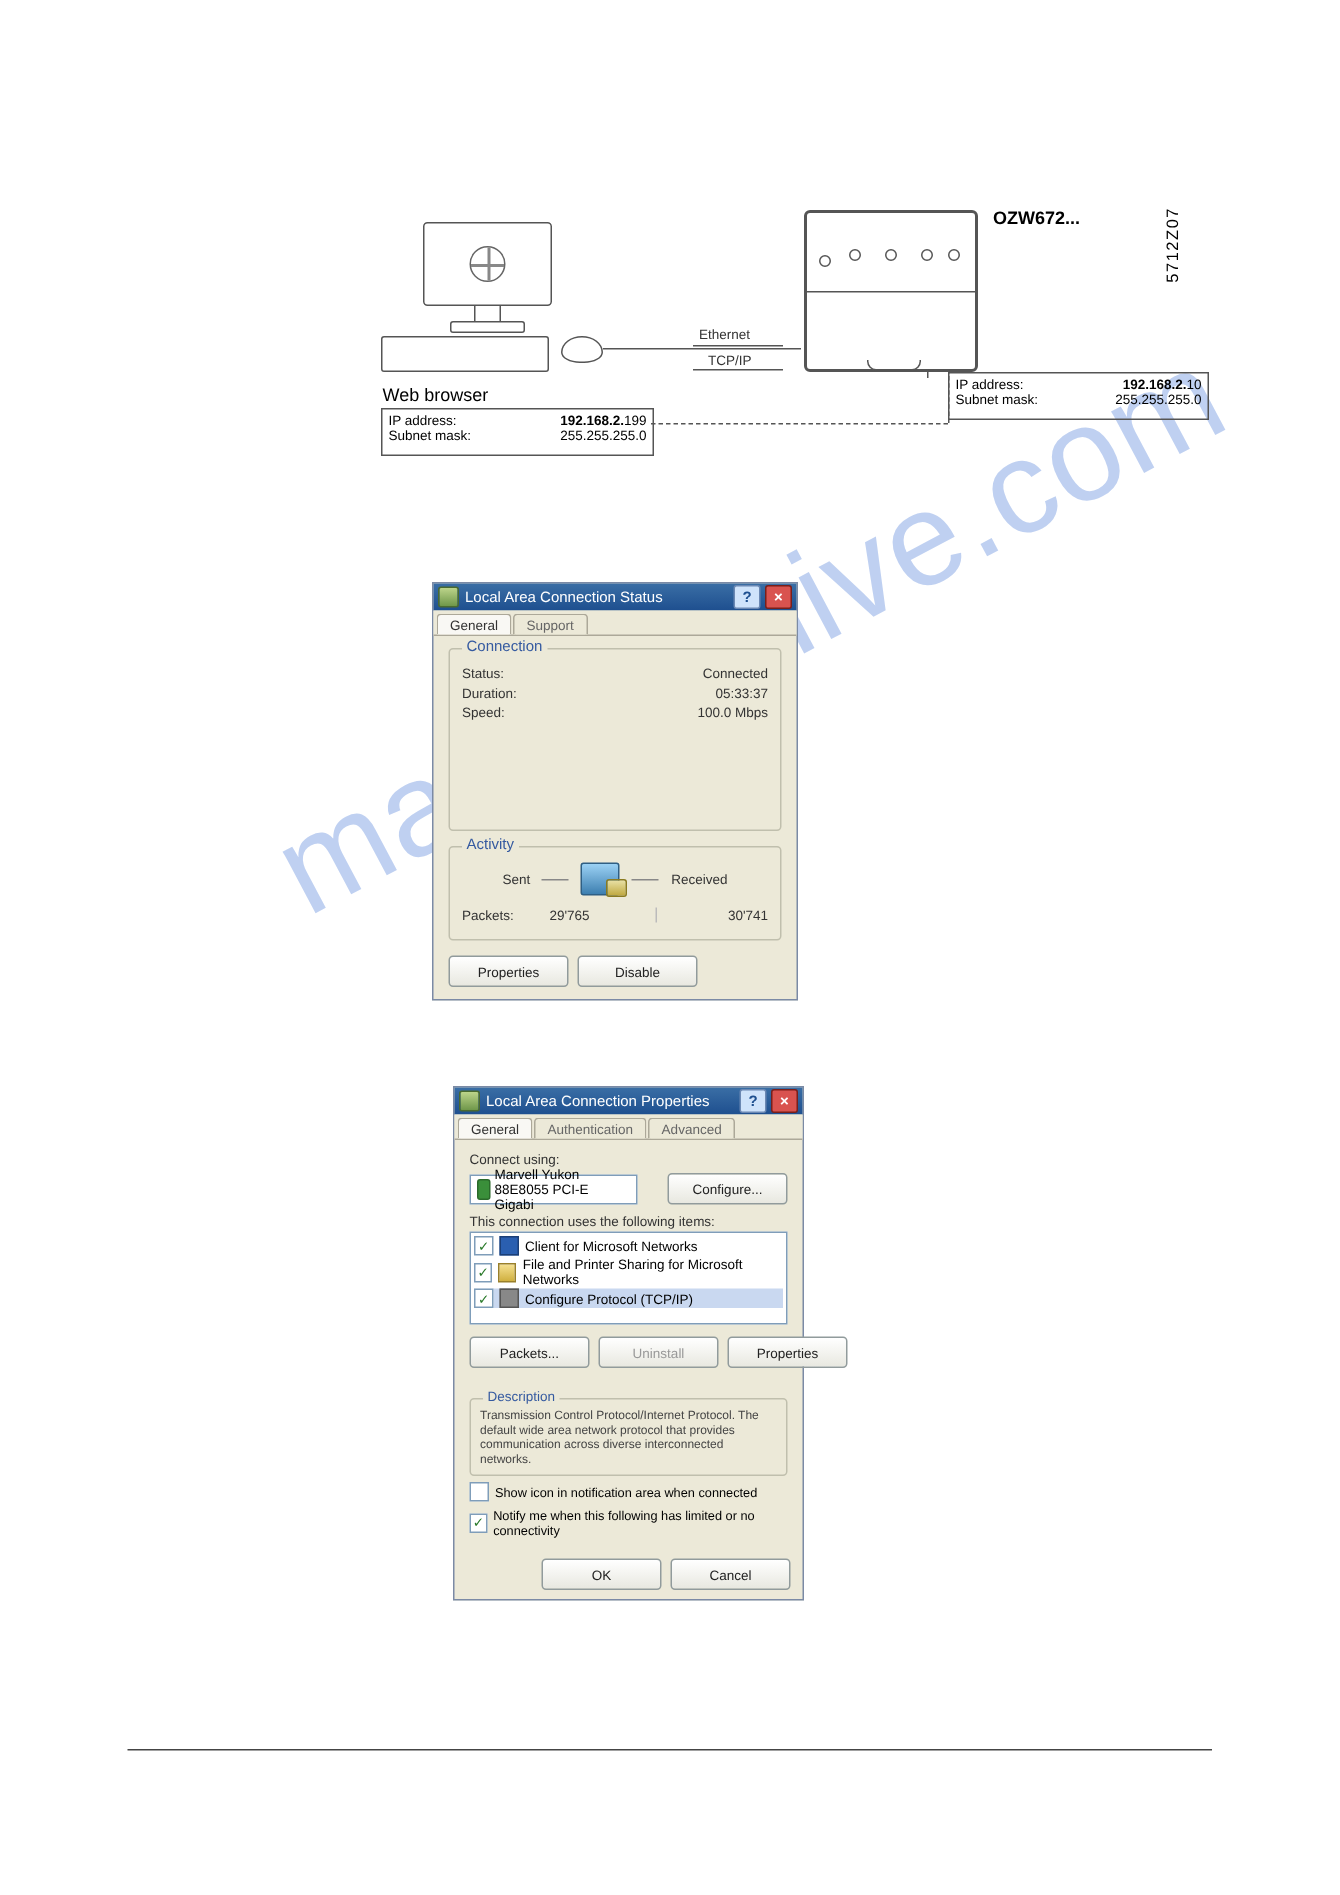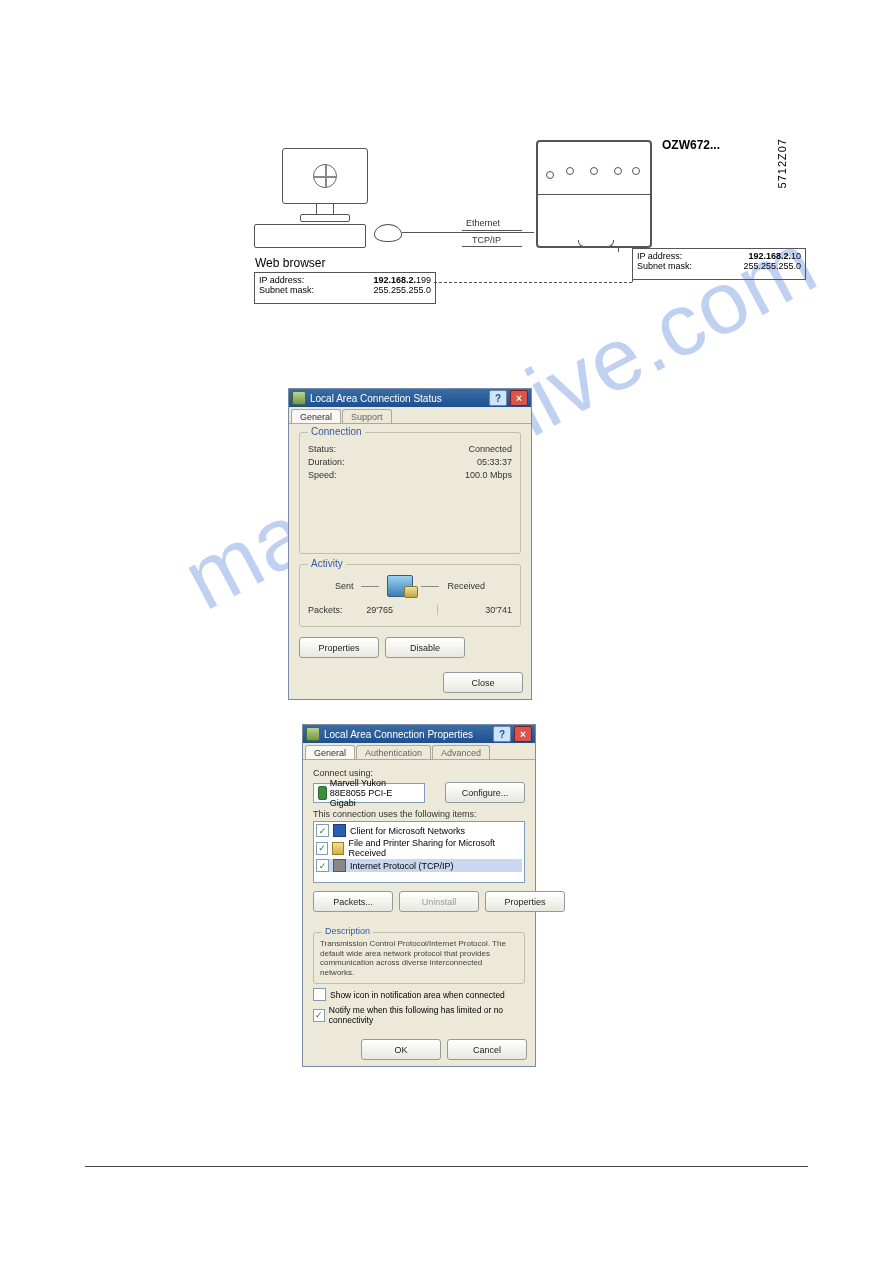--- a/index.html
+++ b/index.html
@@ -166,23 +166,20 @@
         <span>Packets:</span>
         <span style="flex:1;text-align:center;border-right:1px solid #bbb;padding-right:20px">29'765</span>
         <span style="flex:1;text-align:right">30'741</span>
       </div>
     </div>
     <div style="display:flex;gap:6px;margin-top:4px">
       <span class="btn">Properties</span>
       <span class="btn">Disable</span>
     </div>
   </div>
-  <div class="footer">
-        <span class="btn">Close</span>
-      </div>
 </div>
 
 <div class="abs dlg" style="left:302px;top:724px;width:232px">
   <div class="titlebar">
     <span class="ticon">
           <span style="width:12px;height:12px;background:linear-gradient(#bcd48a,#6f974a);border:1px solid #4a6a30;border-radius:2px;display:inline-block"></span>
           <span>Local Area Connection Properties</span>
         </span>
     <span style="display:flex">
           <span class="hbtn">?</span>
@@ -203,26 +200,26 @@
     <div style="font-size:9px;margin:6px 0 2px 0;color:#333">This connection uses the following items:</div>
     <div class="list">
       <div class="li">
             <span class="chk">✓</span>
             <span style="width:11px;height:11px;background:#2a5fb0;border:1px solid #1b3f77;display:inline-block"></span>
             <span>Client for Microsoft Networks</span>
           </div>
       <div class="li">
             <span class="chk">✓</span>
             <span style="width:11px;height:11px;background:linear-gradient(#f5e090,#d0b040);border:1px solid #9a802a;display:inline-block"></span>
-            <span>File and Printer Sharing for Microsoft Received</span>
+            <span>File and Printer Sharing for Microsoft Networks</span>
           </div>
       <div class="li sel">
             <span class="chk">✓</span>
             <span style="width:11px;height:11px;background:#888;border:1px solid #555;display:inline-block"></span>
-            <span>Internet Protocol (TCP/IP)</span>
+            <span>Configure Protocol (TCP/IP)</span>
           </div>
     </div>
     <div style="display:flex;gap:6px;margin-top:8px;justify-content:space-between">
       <span class="btn">Packets...</span>
       <span class="btn dis">Uninstall</span>
       <span class="btn">Properties</span>
     </div>
     <div class="desc">
       <span class="legend">Description</span>
       <span>Transmission Control Protocol/Internet Protocol. The default wide area network protocol that provides communication across diverse interconnected networks.</span>

